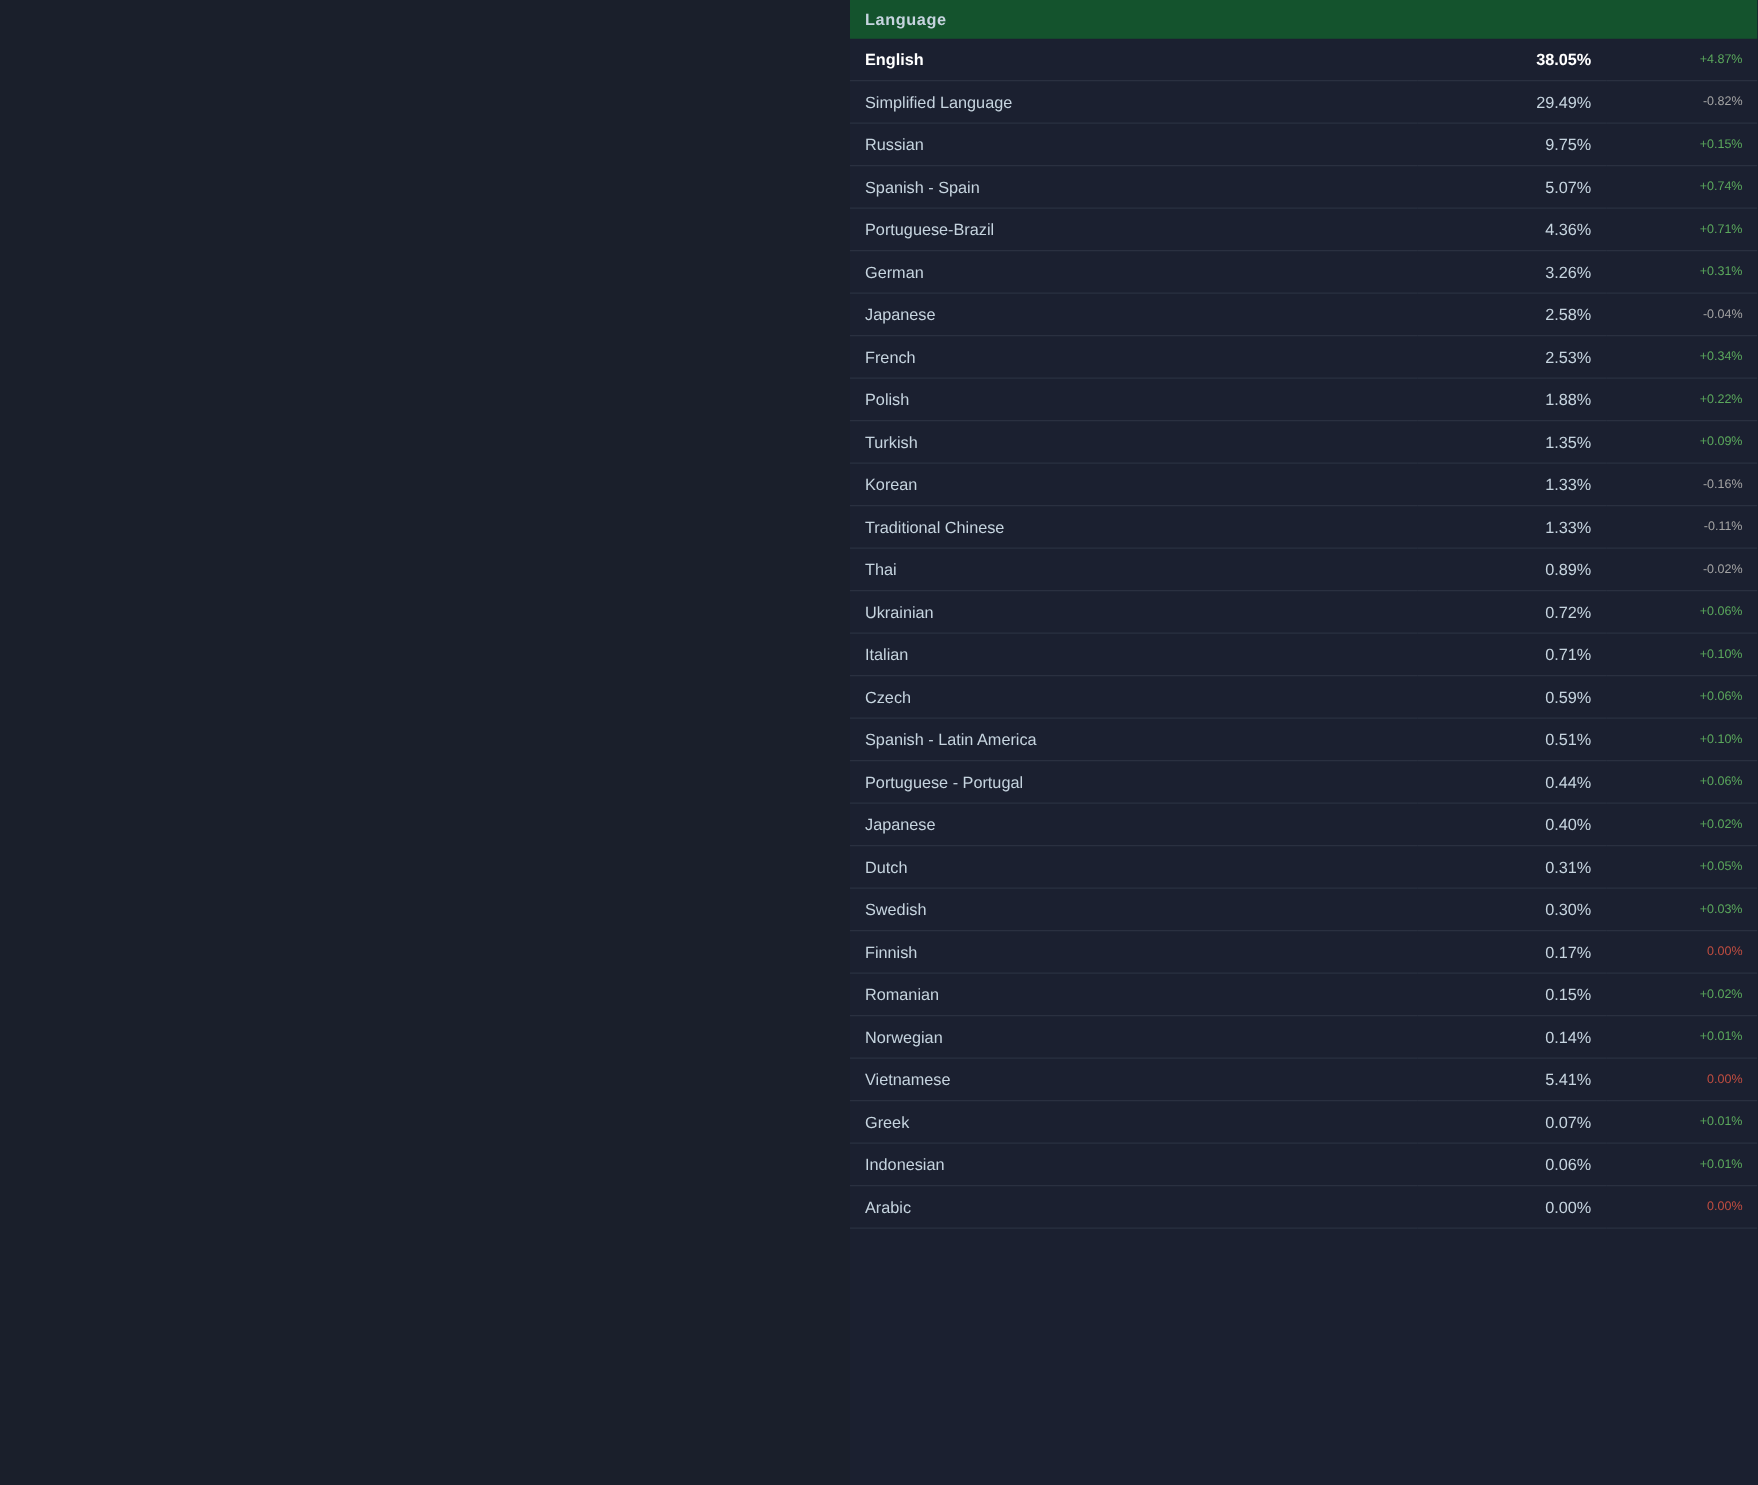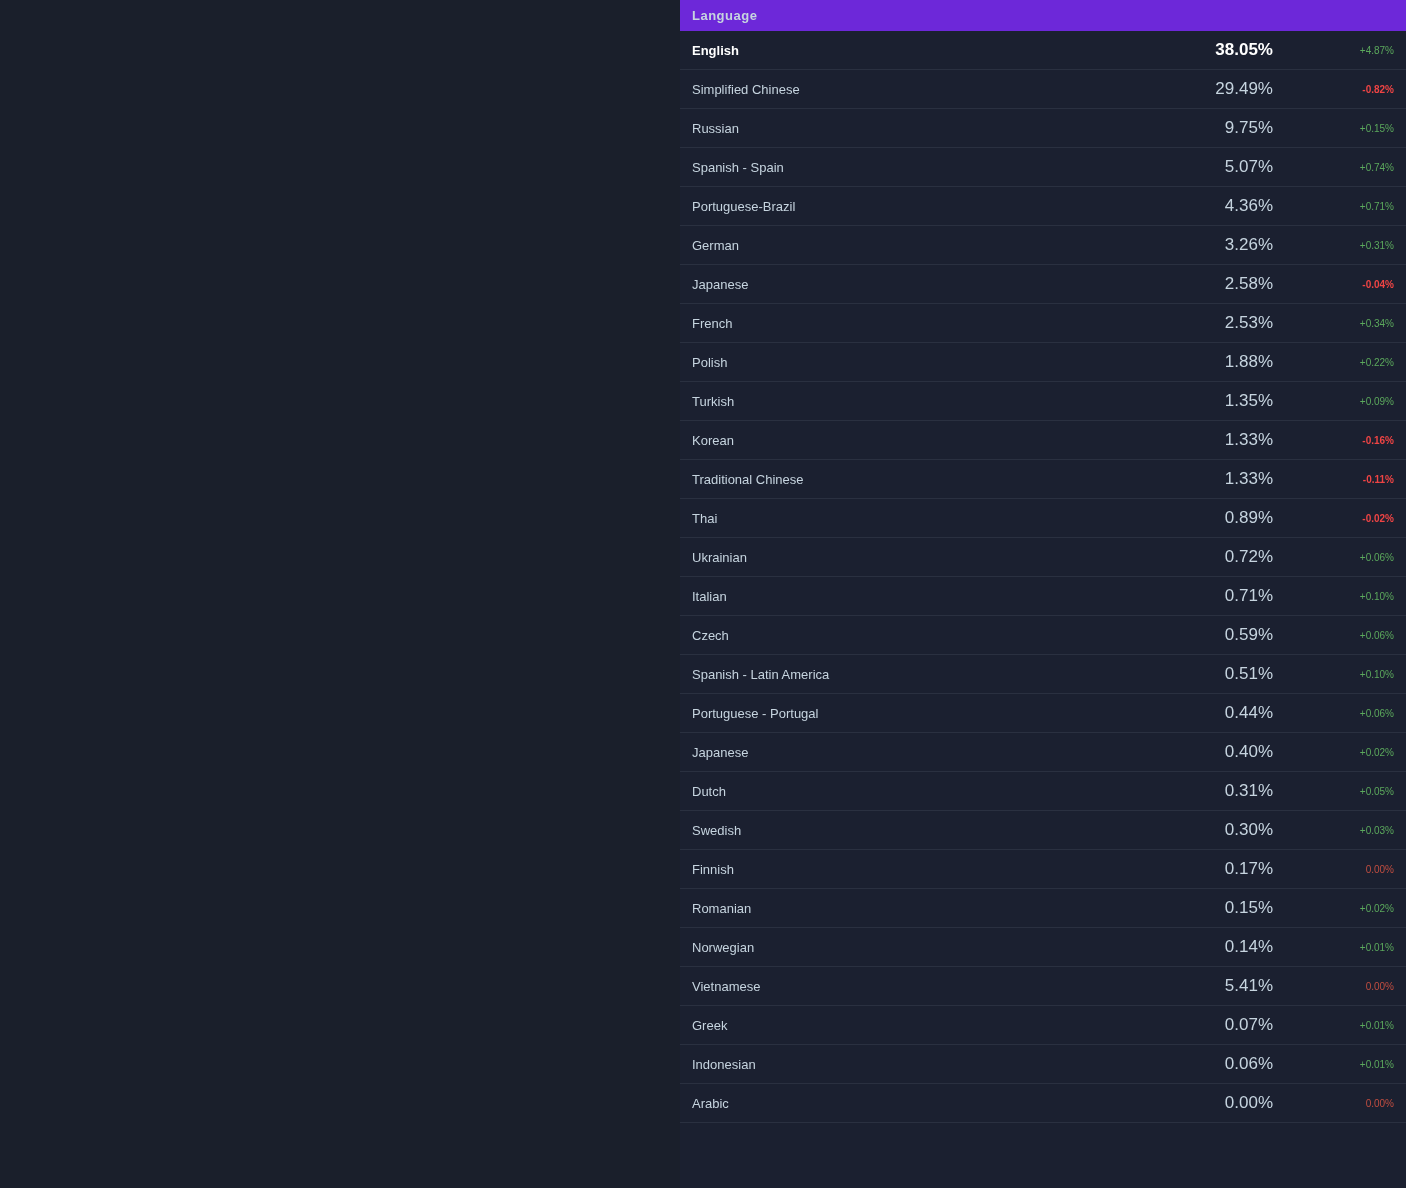--- a/index.html
+++ b/index.html
@@ -28,21 +28,21 @@
       background-color: #1a1f2b;
       flex-shrink: 0;
     }
 
     .right-panel {
       flex: 1;
       background-color: #1b2030;
     }
 
     .section-header {
-      background-color: #6d28d9;
+      background-color: #14532d;
       color: #c6d4df;
       font-size: 13px;
       font-weight: bold;
       padding: 8px 12px;
       letter-spacing: 0.5px;
     }
 
     .language-table {
       width: 100%;
       border-collapse: collapse;
@@ -64,21 +64,21 @@
       margin-top: 44px;
     }
 
     .lang-name.bold {
       font-weight: bold;
       color: #ffffff;
     }
 
     .lang-percent {
       color: #c6d4df;
-      font-size: 17px;
+      font-size: 13px;
       text-align: right;
       width: 100px;
       padding-right: 20px;
     }
 
     .lang-percent.bold {
       font-weight: bold;
       color: #ffffff;
     }
 
@@ -87,22 +87,21 @@
       text-align: right;
       width: 80px;
       padding-right: 12px;
     }
 
     .positive {
       color: #5ba85c;
     }
 
     .negative {
-      color: #ef4444;
-      font-weight: bold;
+      color: #a3a3a3;
     }
 
     .neutral {
       color: #c04d40;
     }
   </style>
 </head>
 <body>
 
 <div class="page-wrapper">
@@ -112,21 +111,21 @@
       <span>Language</span>
     </div>
     <table class="language-table">
       <tbody id="language-tbody">
       <tr>
             <td class="lang-name bold">English</td>
             <td class="lang-percent bold">38.05%</td>
             <td class="lang-change positive">+4.87%</td>
           </tr>
           <tr>
-            <td class="lang-name">Simplified Chinese</td>
+            <td class="lang-name">Simplified Language</td>
             <td class="lang-percent">29.49%</td>
             <td class="lang-change negative">-0.82%</td>
           </tr>
           <tr>
             <td class="lang-name">Russian</td>
             <td class="lang-percent">9.75%</td>
             <td class="lang-change positive">+0.15%</td>
           </tr>
           <tr>
             <td class="lang-name">Spanish - Spain</td>

